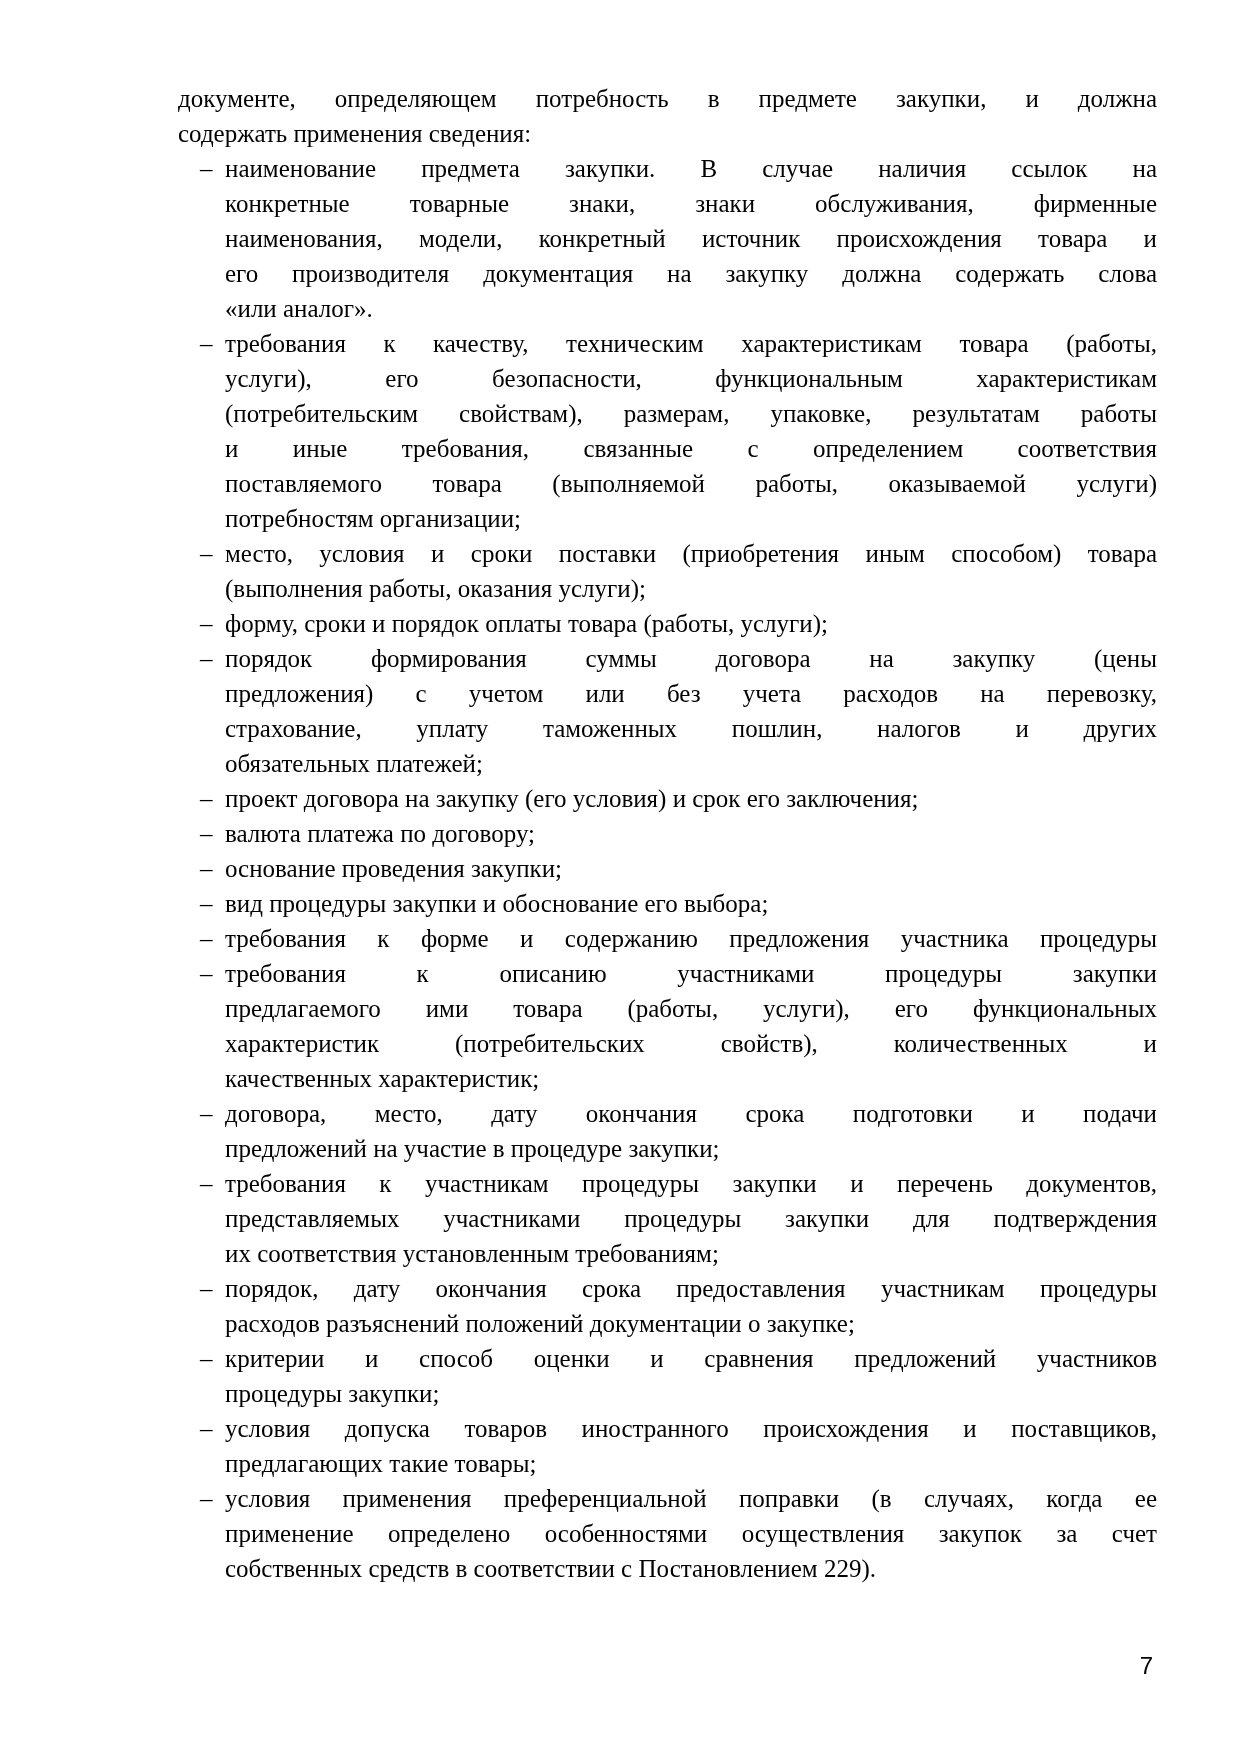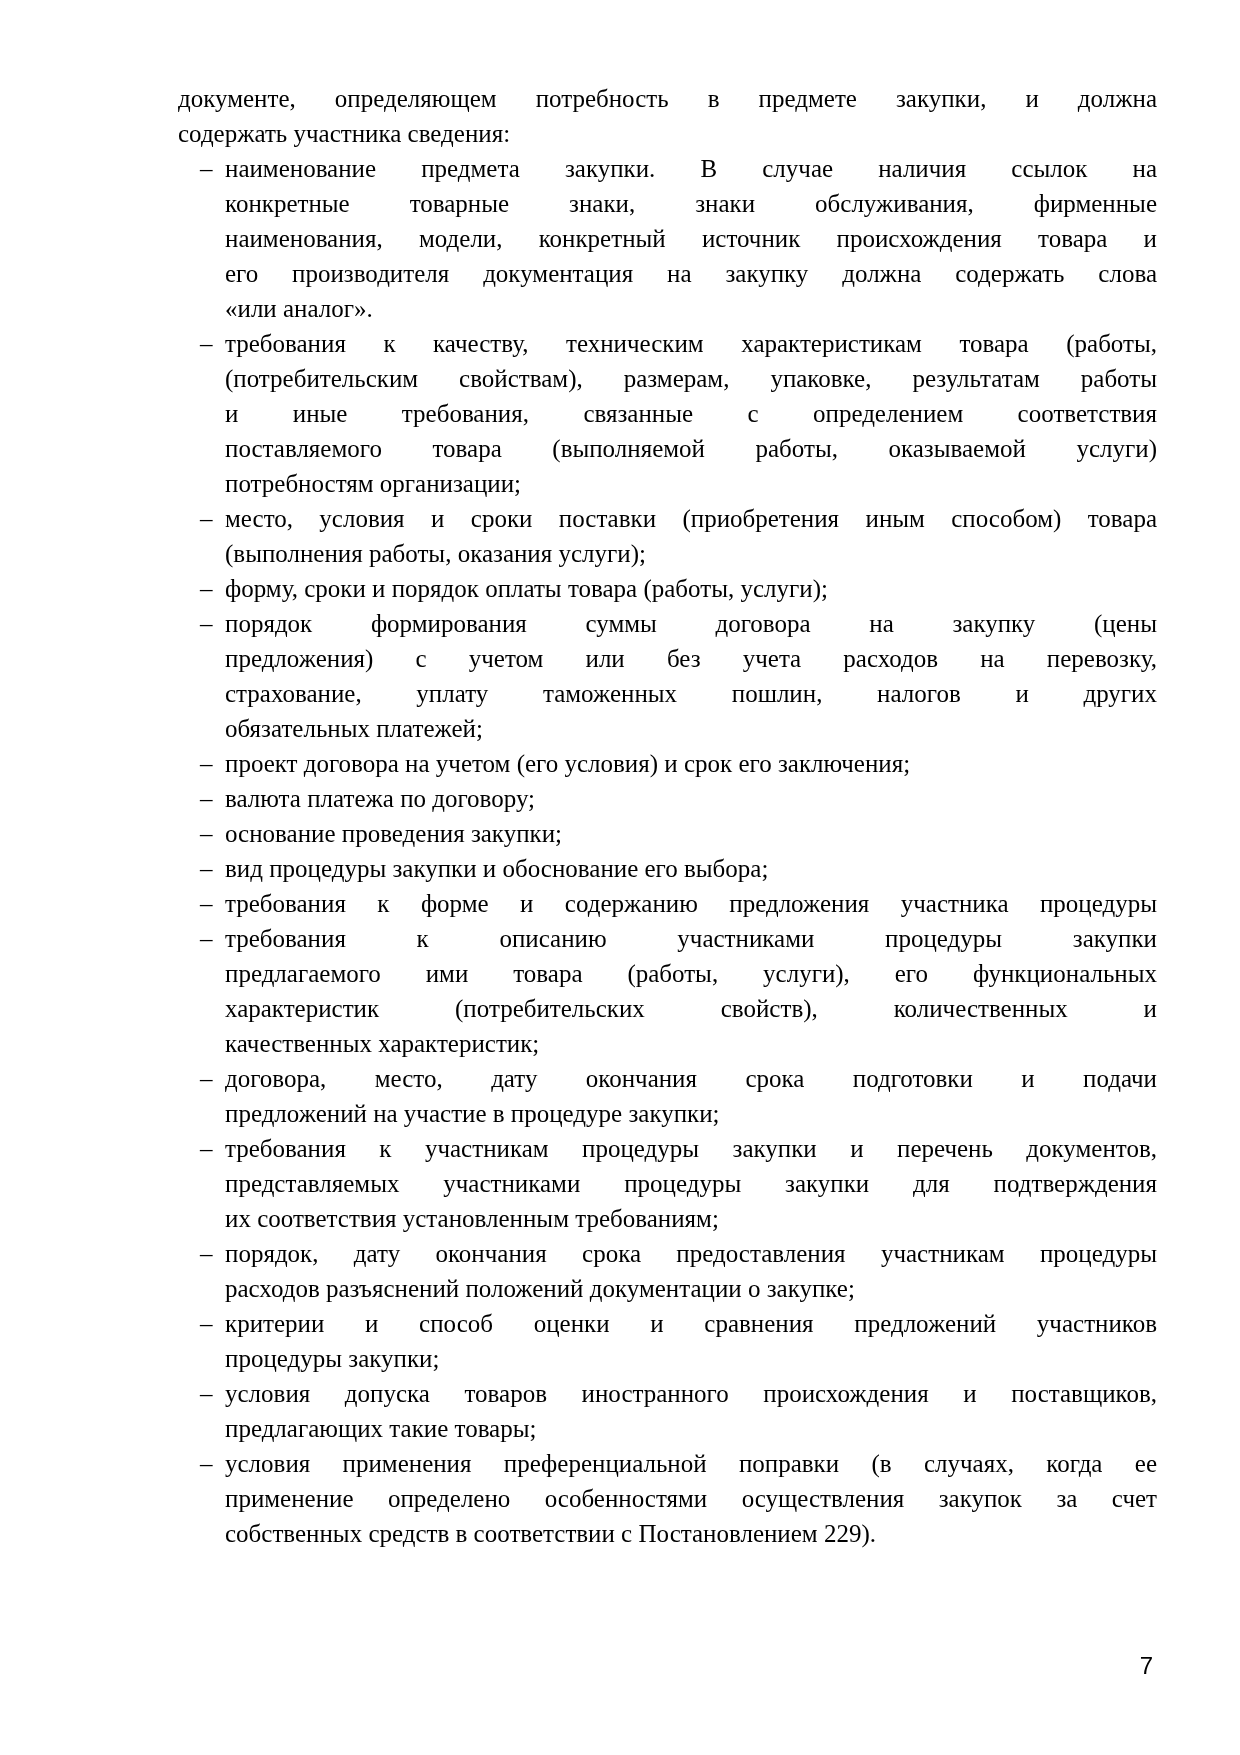--- a/index.html
+++ b/index.html
@@ -64,37 +64,38 @@
     color: #000000;
   }
 </style>
 </head>
 <body>
 
 <div class="page">
   <div class="content">
     <div class="para">
         <div class="line">документе, определяющем потребность в предмете закупки,  и должна</div>
-        <div class="line last">содержать участника сведения:</div>
+        <div class="line last">содержать применения сведения:</div>
       </div>
     <div class="list">
         <div class="item">
           <span class="dash">–</span>
           <div class="item-text">
             <div class="line">наименование предмета закупки. В случае наличия ссылок на</div>
             <div class="line">конкретные товарные знаки, знаки обслуживания, фирменные</div>
             <div class="line">наименования, модели, конкретный источник происхождения товара и</div>
             <div class="line">его производителя документация  на закупку должна содержать слова</div>
             <div class="line last">«или аналог».</div>
           </div>
         </div>
         <div class="item">
           <span class="dash">–</span>
           <div class="item-text">
             <div class="line">требования к качеству, техническим характеристикам товара (работы,</div>
+            <div class="line">услуги), его безопасности, функциональным характеристикам</div>
             <div class="line">(потребительским свойствам), размерам, упаковке, результатам работы</div>
             <div class="line">и иные требования, связанные с определением соответствия</div>
             <div class="line">поставляемого товара (выполняемой работы, оказываемой услуги)</div>
             <div class="line last">потребностям организации;</div>
           </div>
         </div>
         <div class="item">
           <span class="dash">–</span>
           <div class="item-text">
             <div class="line">место, условия и сроки поставки (приобретения иным способом) товара</div>
@@ -112,21 +113,21 @@
           <div class="item-text">
             <div class="line">порядок формирования суммы договора на закупку (цены</div>
             <div class="line">предложения) с учетом или без учета расходов на перевозку,</div>
             <div class="line">страхование, уплату таможенных пошлин, налогов и других</div>
             <div class="line last">обязательных платежей;</div>
           </div>
         </div>
         <div class="item">
           <span class="dash">–</span>
           <div class="item-text">
-            <div class="line last">проект договора на учетом (его условия) и срок его заключения;</div>
+            <div class="line last">проект договора на закупку (его условия) и срок его заключения;</div>
           </div>
         </div>
         <div class="item">
           <span class="dash">–</span>
           <div class="item-text">
             <div class="line last">валюта платежа по договору;</div>
           </div>
         </div>
         <div class="item">
           <span class="dash">–</span>

